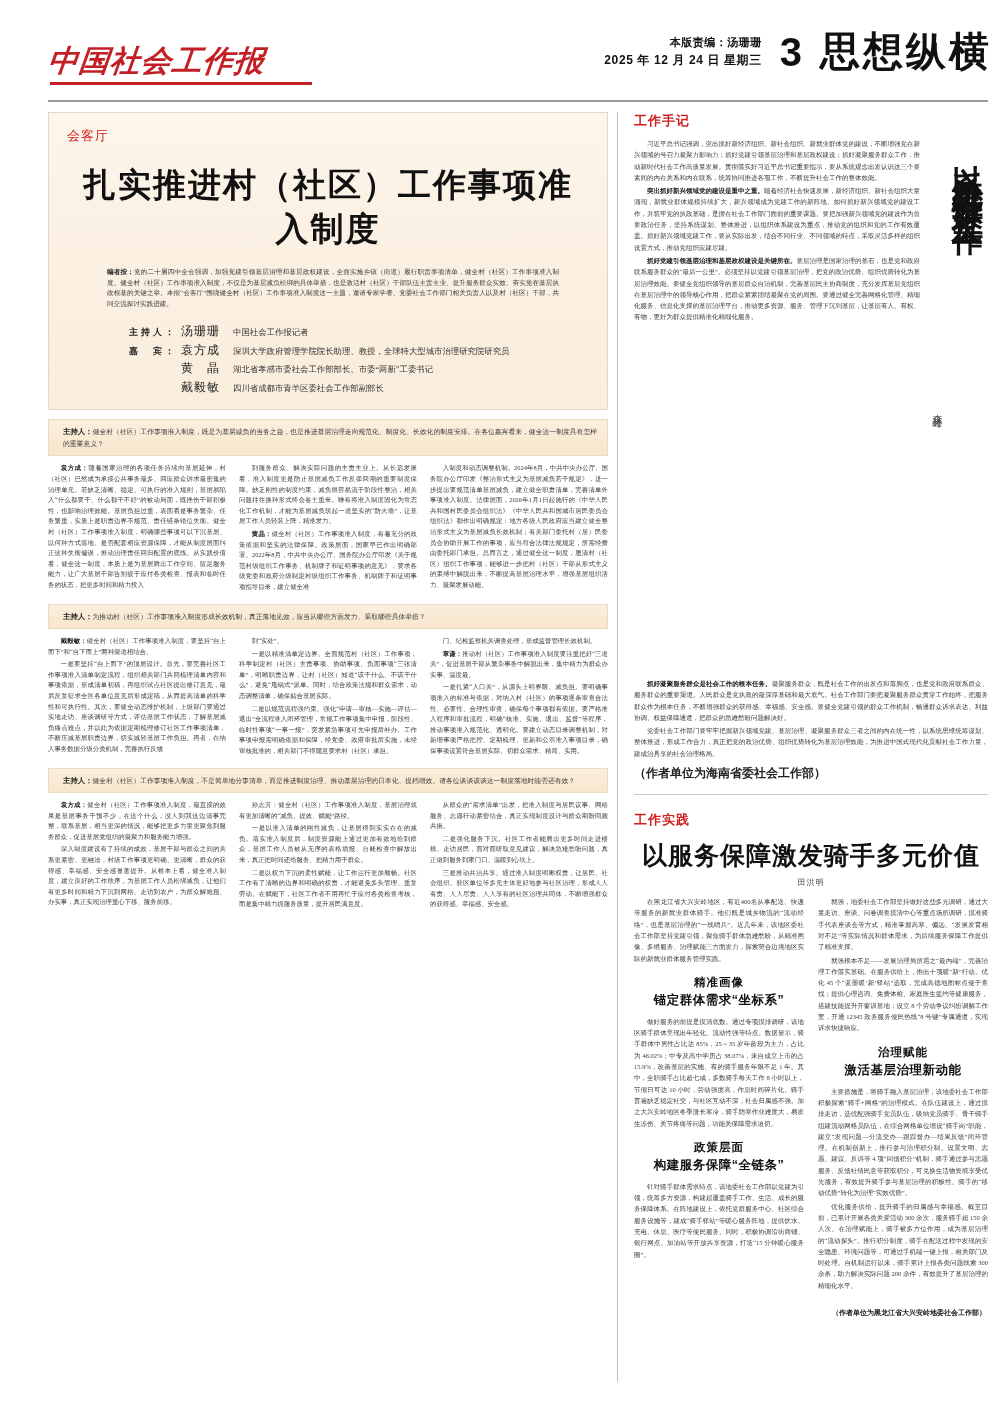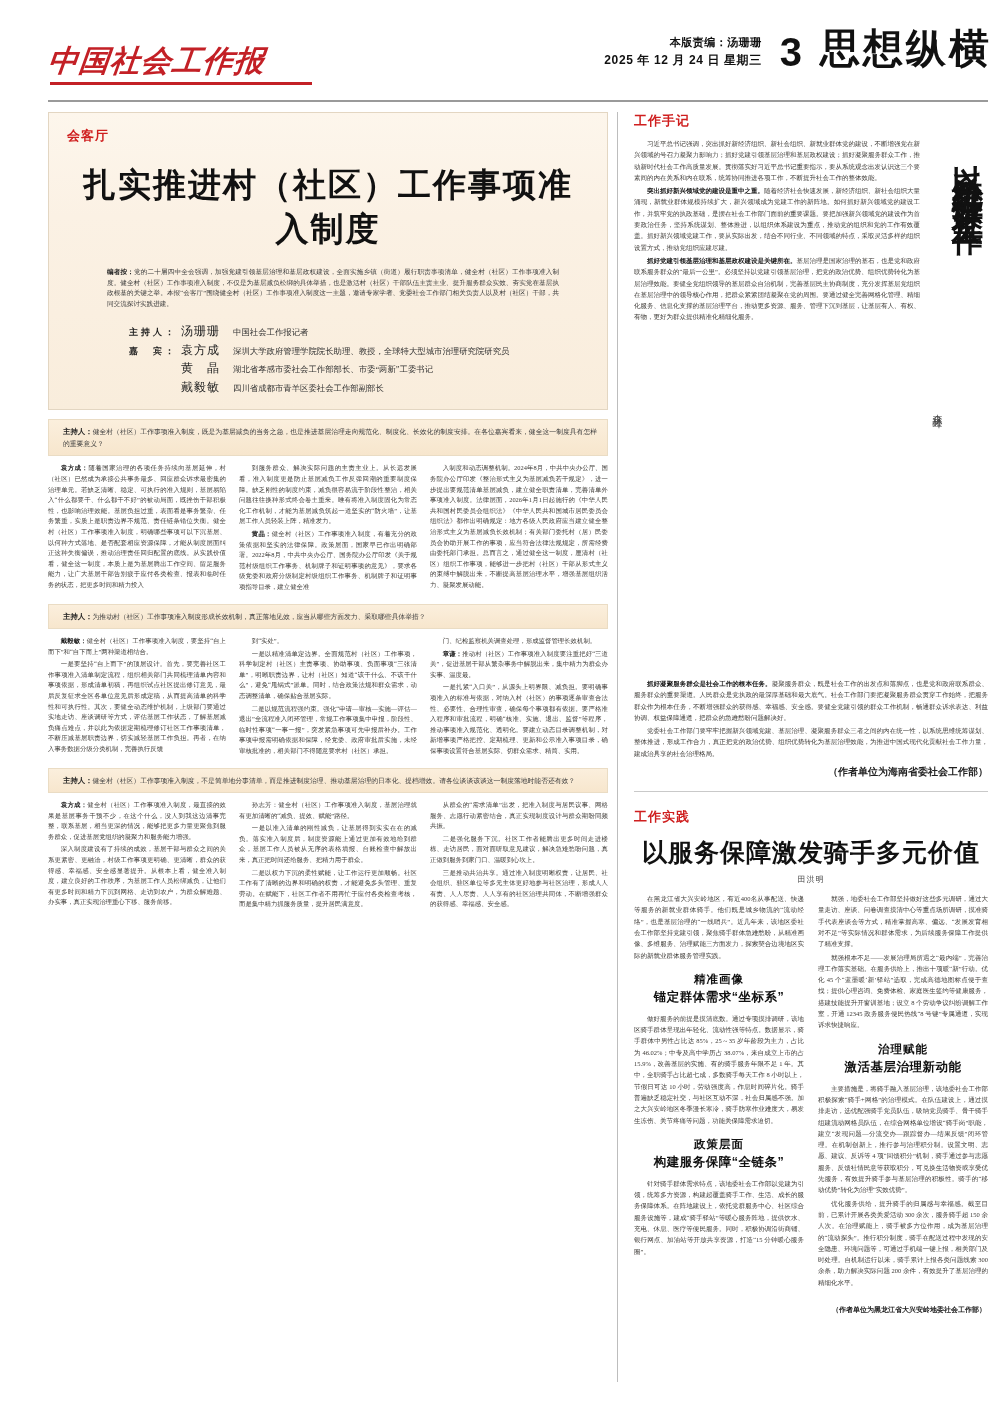--- a/index.html
+++ b/index.html
@@ -20,36 +20,36 @@
     font-size:30px;font-weight:bold;font-style:italic;
     color:#c32026;letter-spacing:1px;line-height:46px;
     transform:skewX(-6deg);
   }
   .logo-rule{position:absolute;left:2px;top:44px;width:262px;height:3px;background:#c32026;}
   .head-right{position:absolute;right:8px;top:0px;display:flex;align-items:flex-end;gap:18px;}
   .head-meta{text-align:right;padding-bottom:4px;font-family:"Liberation Sans","DejaVu Sans",sans-serif;}
   .head-meta .editor{font-size:11px;font-weight:bold;color:#111;line-height:17px;letter-spacing:.5px;}
   .head-meta .date{font-size:12px;font-weight:bold;color:#111;line-height:19px;letter-spacing:.6px;}
   .page-no{font-size:40px;font-weight:bold;color:#111;line-height:44px;font-family:"Liberation Sans","DejaVu Sans",sans-serif;padding-bottom:0px;}
-  .section-name{font-size:40px;font-weight:bold;color:#111;line-height:44px;letter-spacing:3px;font-family:Liberation Mono, monospace;padding-bottom:0px;}
+  .section-name{font-size:40px;font-weight:bold;color:#111;line-height:44px;letter-spacing:3px;font-family:Liberation Serif, serif;padding-bottom:0px;}
   .head-rule{position:absolute;left:48px;top:100px;width:940px;height:2px;background:#9a9a9a;}
 
   
   .col-divider{position:absolute;left:617px;top:112px;width:1px;height:1270px;background:#bdbdbd;}
 
   
   .left{position:absolute;left:48px;top:112px;width:560px;height:1270px;}
   .feature-box{
     position:relative;width:560px;
     background:linear-gradient(180deg,#fdf6ec 0%,#fbf1e4 35%,#f9eddc 100%);
     border:1px solid #e3d6c2;
     box-sizing:border-box;padding:14px 18px 10px 18px;
   }
   .kicker{
-    color:#cf1f1f;font-weight:bold;font-size:13px;letter-spacing:1px;
+    color:#cf1f1f;font-weight:normal;font-size:13px;letter-spacing:1px;
     font-family:"Liberation Sans","DejaVu Sans",sans-serif;margin-bottom:18px;
   }
   .feature-title{
     text-align:center;font-size:33px;font-weight:bold;color:#111;
     letter-spacing:2px;line-height:44px;margin:0 0 16px 0;
   }
   .ed-note{
     font-size:6.6px;line-height:10.6px;color:#3a3a3a;text-align:justify;
     padding:0 30px 0 40px;position:relative;
   }
@@ -95,21 +95,21 @@
     position:absolute;right:44px;top:268px;
     writing-mode:vertical-rl;text-orientation:upright;
     font-size:10px;color:#444;letter-spacing:2px;
   }
   .r-text-col{position:absolute;left:0;top:0;width:286px;}
   .rpara{
     font-size:6.5px;line-height:11.3px;color:#3d3a36;text-align:justify;
     margin:0 0 2px 0;text-indent:13px;
   }
   .rpara b{color:#151515;}
-  .credit{font-size:10px;font-weight:bold;color:#222;text-align:right;margin-top:6px;}
+  .credit{font-size:12px;font-weight:bold;color:#222;text-align:left;margin-top:6px;}
 
   .r-rule{width:354px;height:1px;background:#c9c9c9;margin:12px 0 16px 0;}
 
   .r2-title{
     text-align:center;font-size:25px;font-weight:bold;color:#111;
     letter-spacing:1px;line-height:34px;margin:10px 0 4px 0;
   }
   .r2-author{text-align:center;font-size:8px;color:#444;letter-spacing:1px;margin-bottom:8px;}
   .duo{display:flex;gap:14px;}
   .duo .c{flex:1;}

